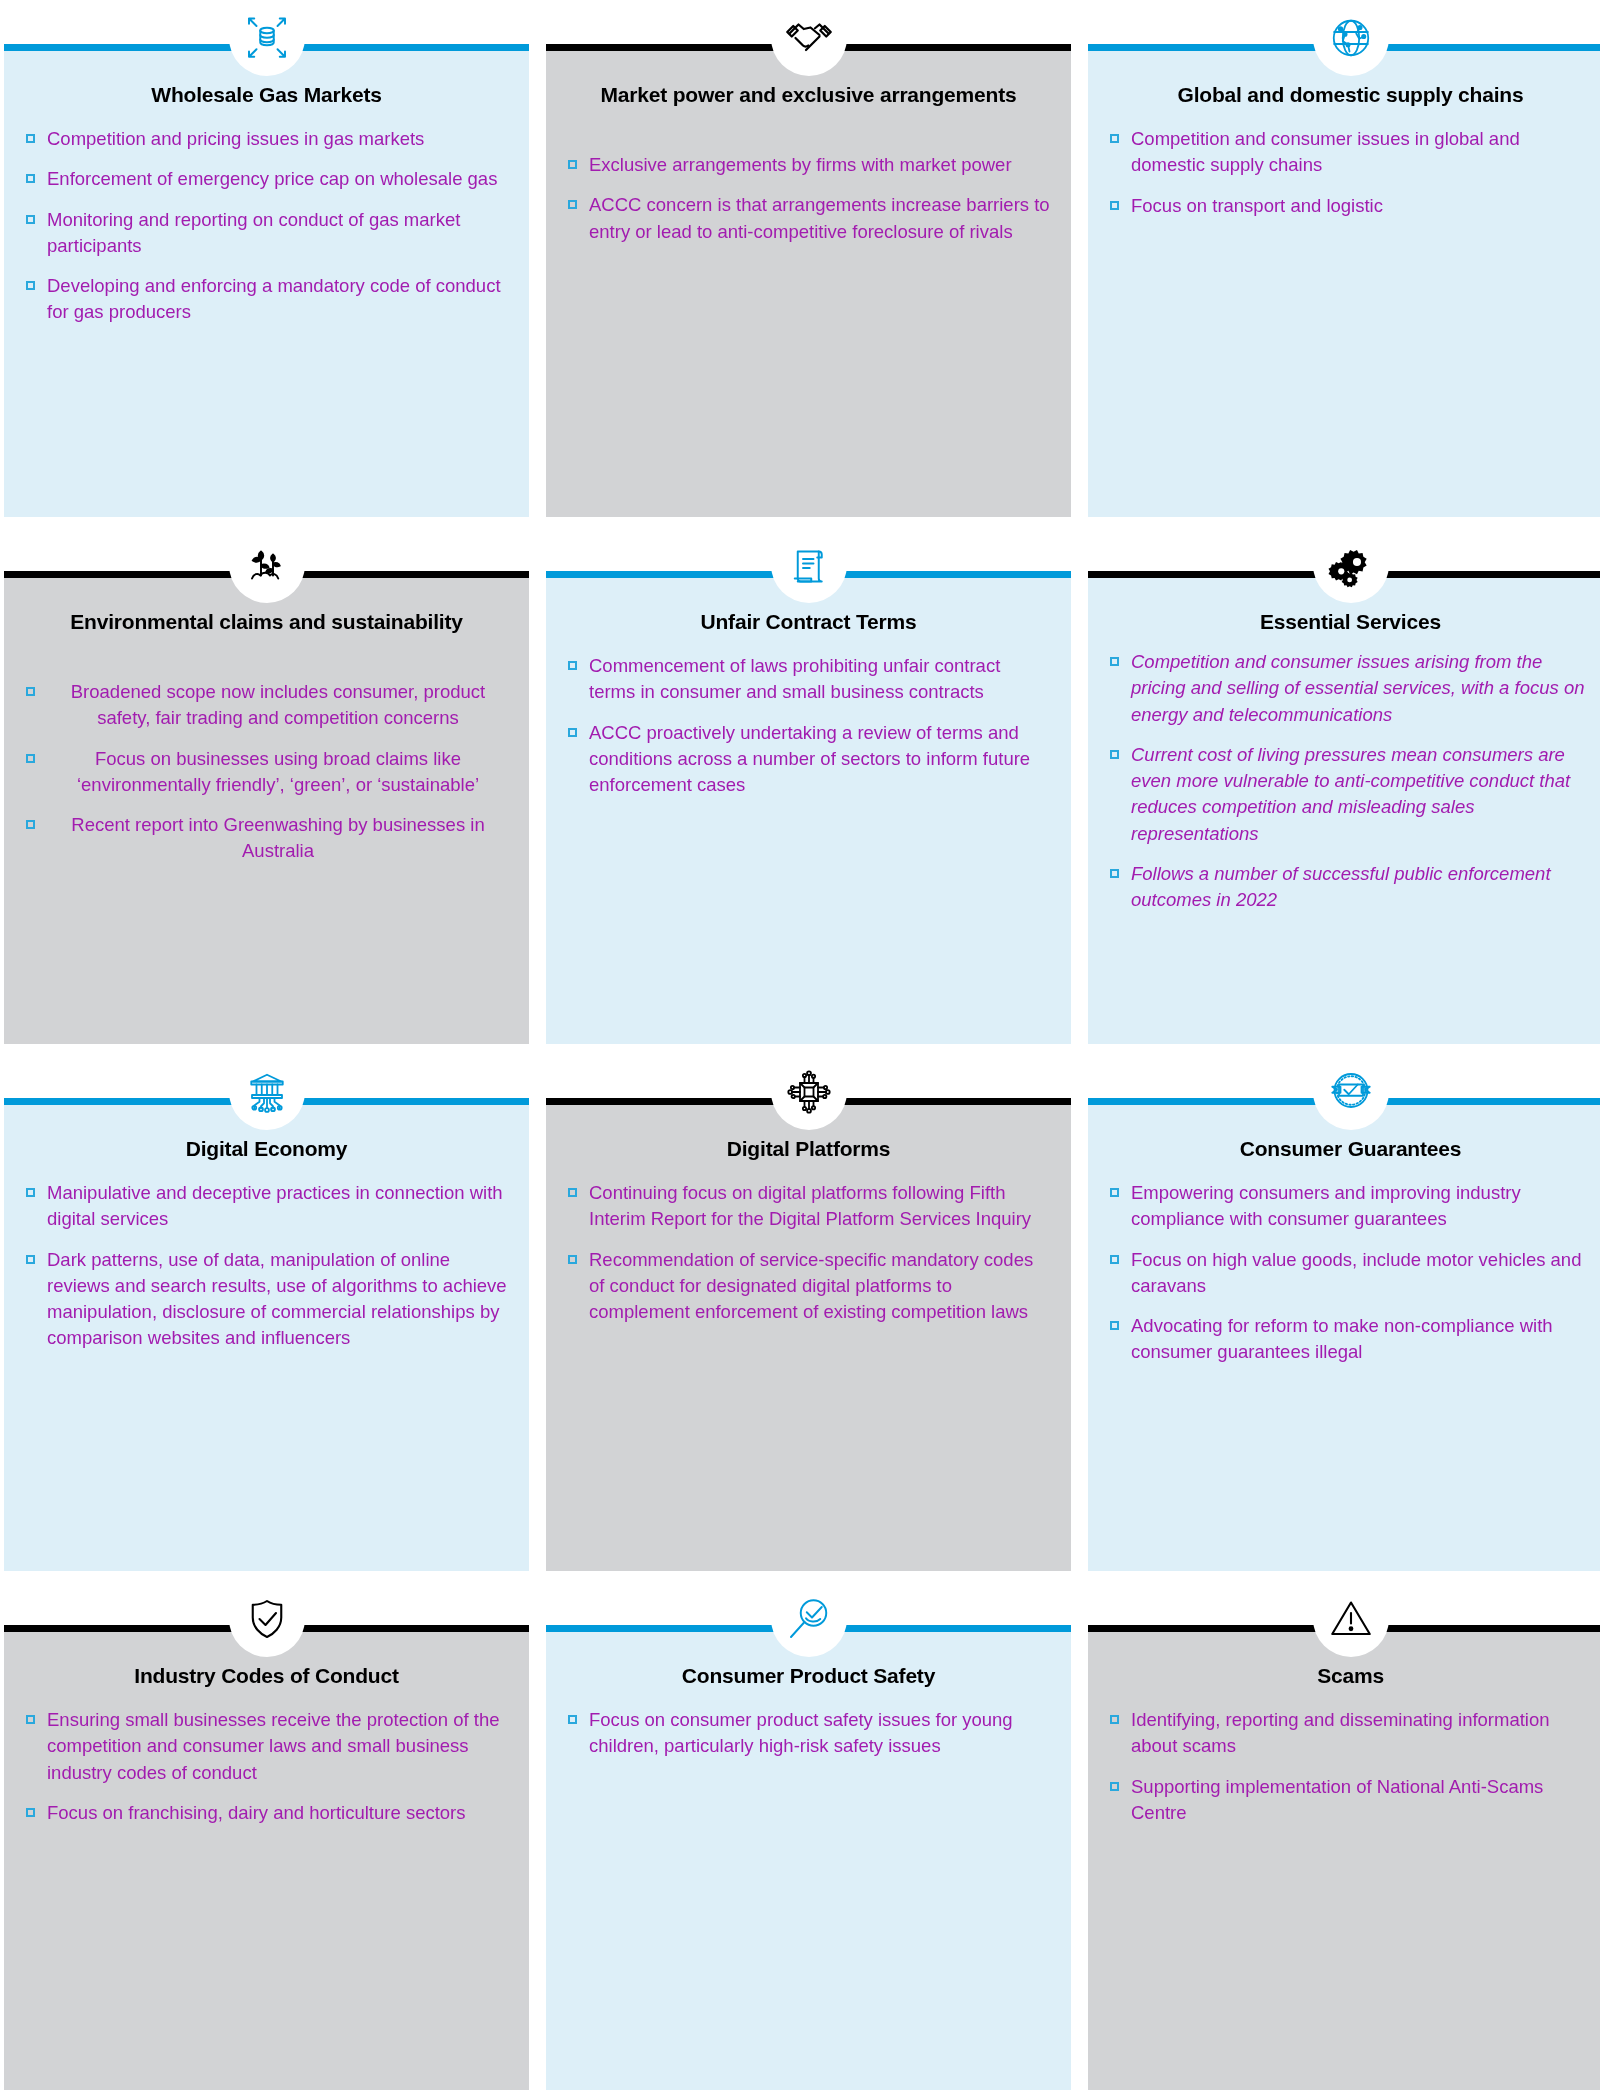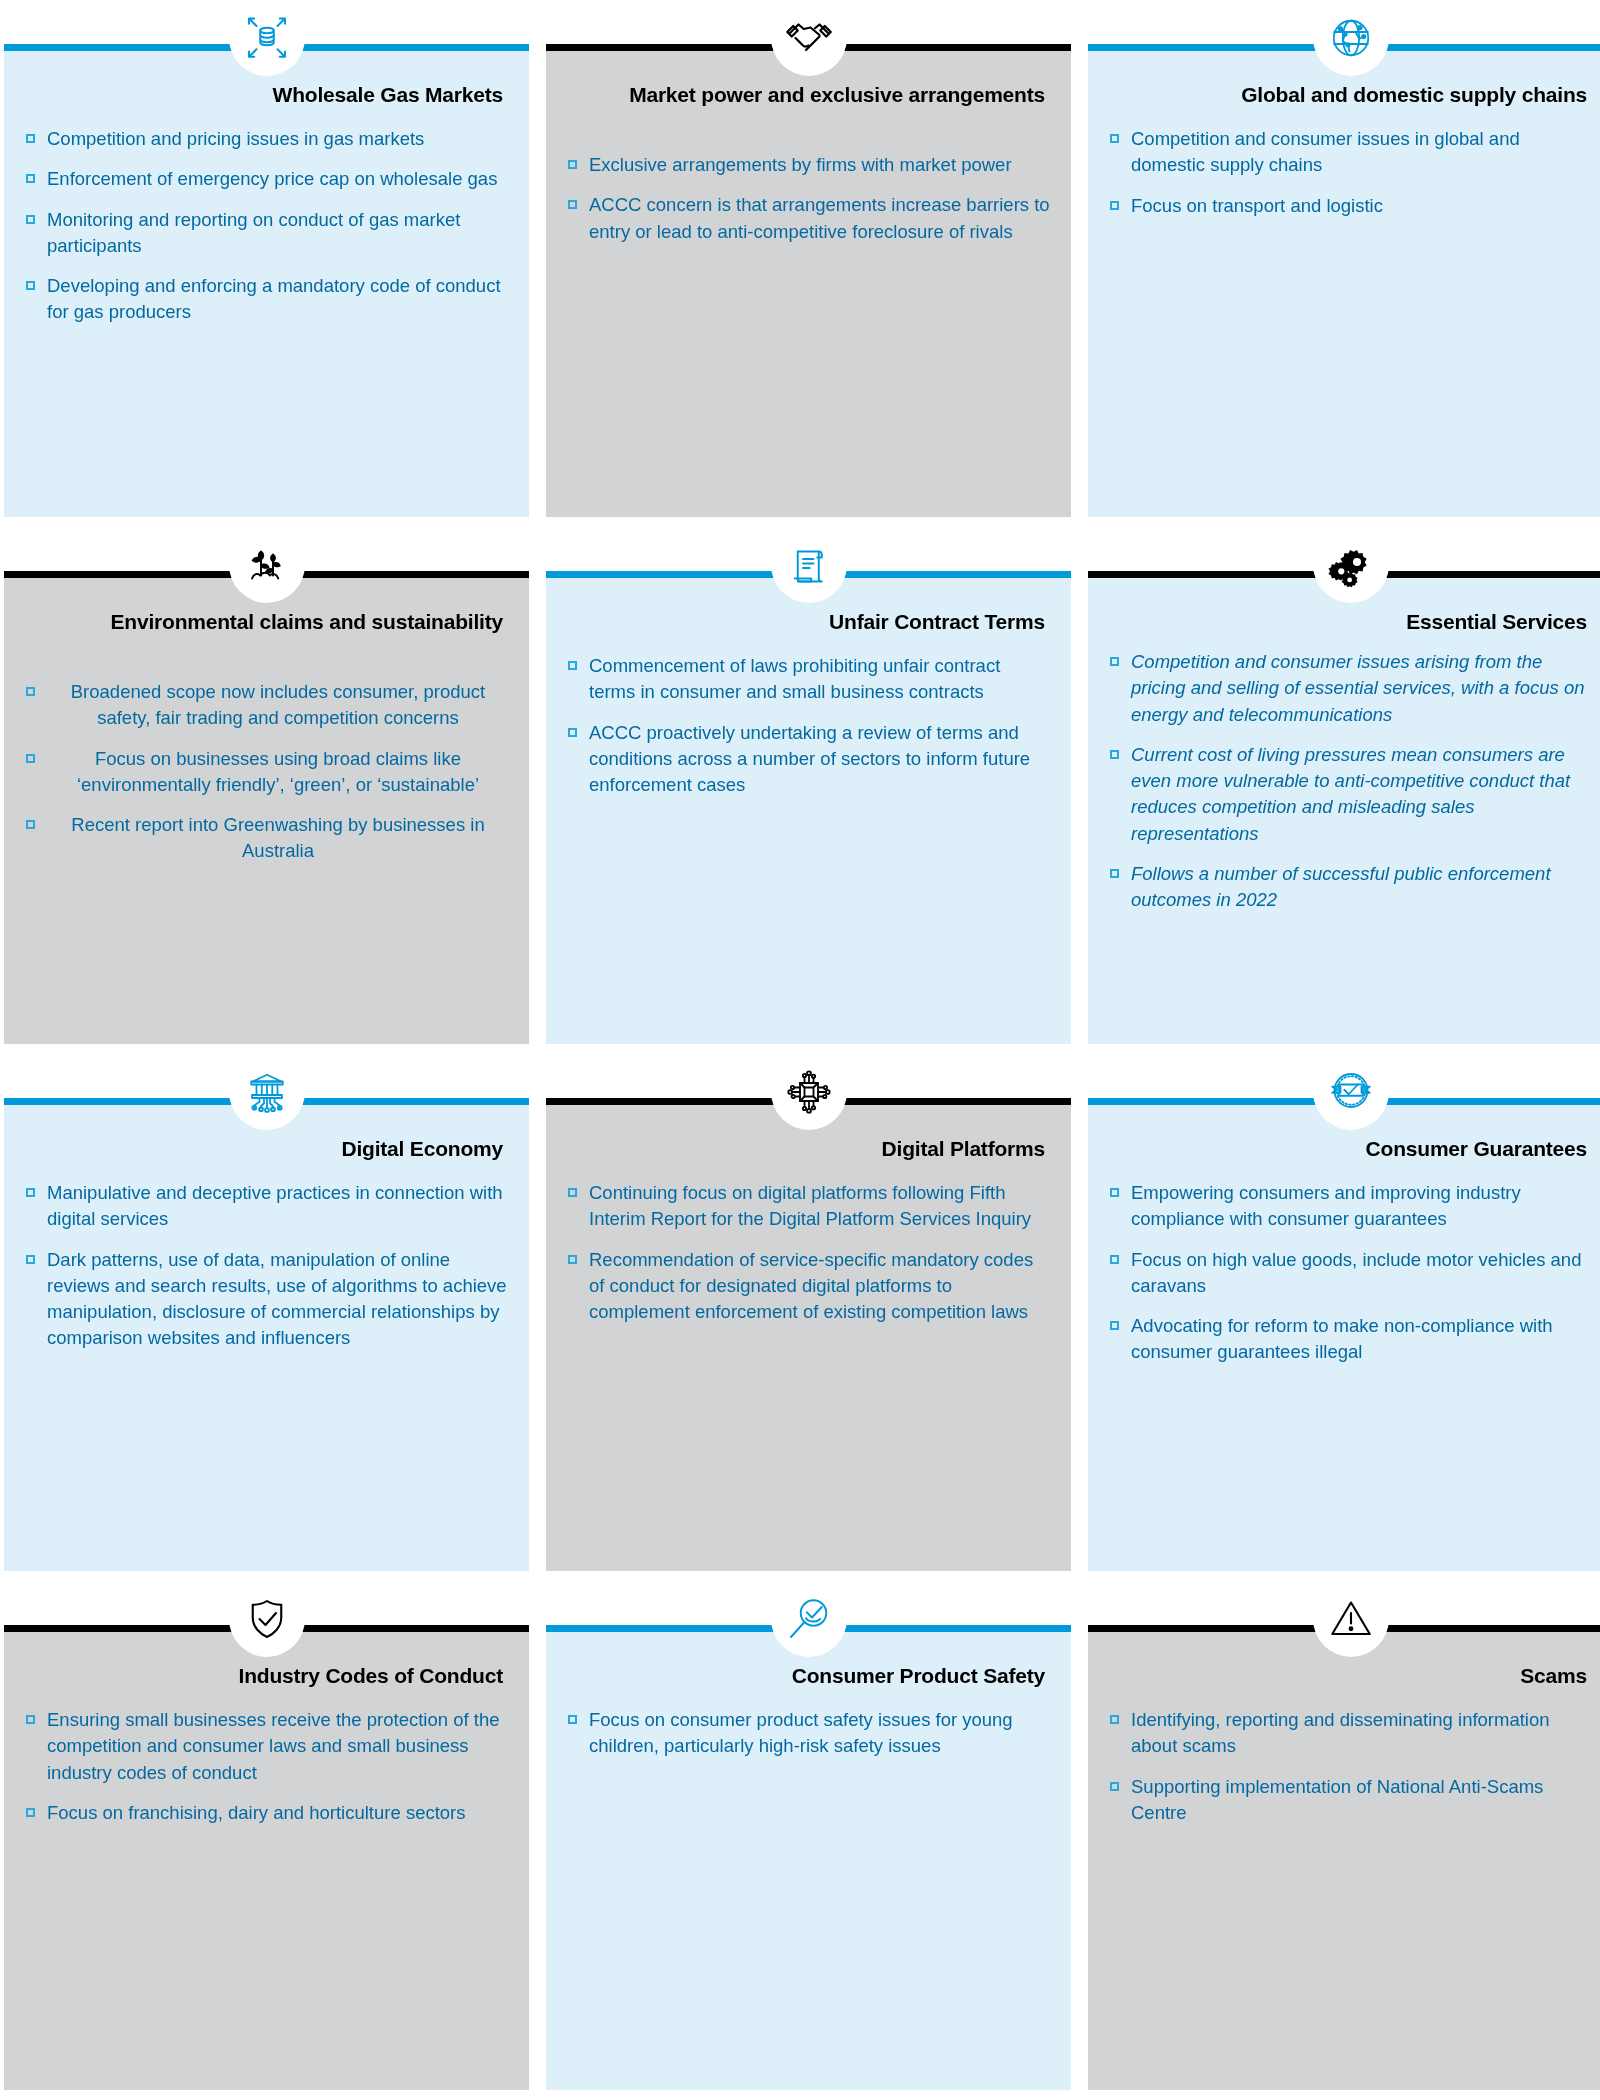--- a/index.html
+++ b/index.html
@@ -47,39 +47,39 @@
     display: flex;
     align-items: center;
     justify-content: center;
   }
   .icon-circle svg { width: 48px; height: 48px; display: block; }
   .card-title {
     position: absolute;
     left: 26px; right: 26px;
     top: 82px;
     z-index: 4;
-    text-align: right;
+    text-align: center;
     font-size: 21px;
     font-weight: bold;
     color: #000000;
     line-height: 1.28;
     letter-spacing: -0.2px;
   }
   .bullets {
     position: absolute;
     left: 22px; right: 20px;
     z-index: 4;
   }
   .bullets li {
     list-style: none;
     position: relative;
     padding-left: 21px;
     font-size: 18.5px;
     line-height: 1.42;
-    color: #0369a1;
+    color: #a21caf;
     margin-bottom: 14px;
   }
   .bullets li:last-child { margin-bottom: 0; }
   .bullets li .sq {
     position: absolute;
     left: 0; top: 8px;
     width: 9px; height: 9px;
     border: 2px solid #2aa8dd;
     background: transparent;
   }

